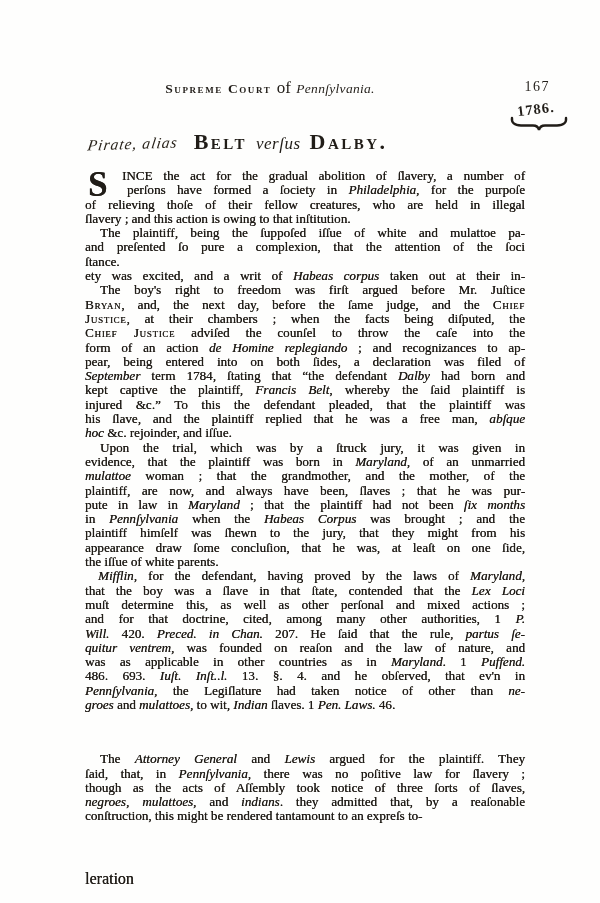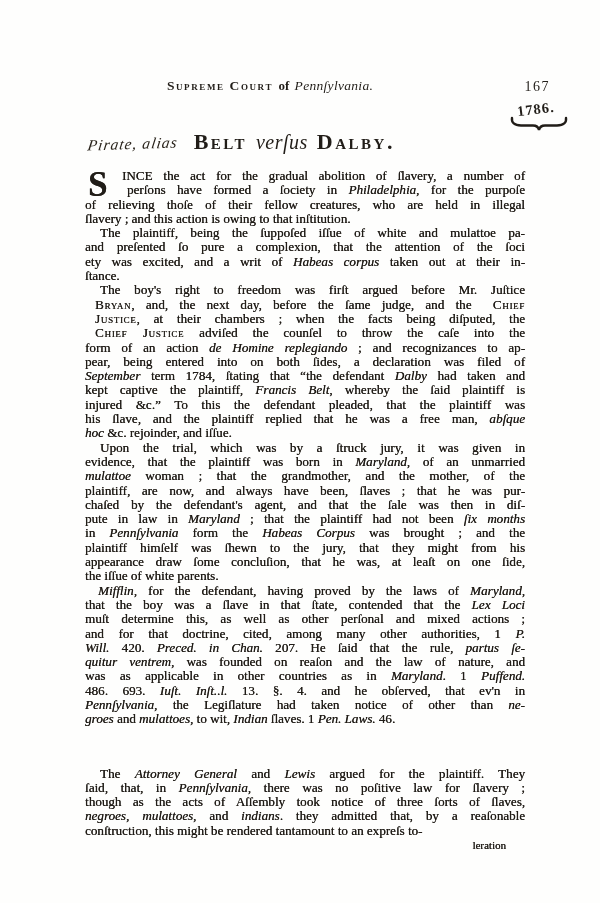--- a/index.html
+++ b/index.html
@@ -14,21 +14,21 @@
     color:#211d18;
   }
   
   .running-head{
     position:absolute;top:78px;left:0;width:540px;
     text-align:center;font-size:13.5px;white-space:nowrap;
   }
   .running-head .sc-head{
     font-variant:small-caps;font-weight:bold;letter-spacing:1.6px;
   }
-  .running-head .of-word{font-size:13px;margin:0 2px;font-weight:bold;}
+  .running-head .of-word{font-size:17px;margin:0 2px;}
   .running-head .it{font-style:italic;letter-spacing:0.3px;}
   .pageno{
     position:absolute;top:79px;right:50px;
     font-size:14px;letter-spacing:1.5px;
   }
   
   .margin-year{
     position:absolute;top:101px;left:517px;
     font-size:14.5px;letter-spacing:1px;font-weight:bold;
     transform:rotate(-7deg);
@@ -42,43 +42,44 @@
   .hand{
     display:inline-block;
     font-style:italic;font-size:15.5px;letter-spacing:1px;
     transform:skewX(-10deg) rotate(-2deg);
     margin-right:12px;color:#2a241c;
   }
   .title-sc{
     font-variant:small-caps;font-weight:bold;
     font-size:22px;letter-spacing:2.5px;
   }
-  .title-vs{font-style:italic;font-size:20px;margin:0 5px;letter-spacing:0.5px;}
+  .title-vs{font-style:italic;font-size:17px;margin:0 5px;letter-spacing:0.5px;}
   
   .body-text{
     position:absolute;top:169px;left:85px;width:440px;
     font-size:13.1px;line-height:14.3px;
     text-shadow:0.25px 0 0 currentColor;
   }
   .para{position:relative;margin:0;padding:0;}
   .line{
     text-align:justify;text-align-last:justify;
     min-height:14.3px;
   }
   .line.last{text-align-last:left;}
   .line .i{font-style:italic;}
-  .line .sc{font-variant:small-caps;letter-spacing:0.7px;margin-left:10px;}
+  .line .sc{font-variant:small-caps;letter-spacing:0.7px;}
   .dropcap{
     position:absolute;left:3px;top:1px;
     font-size:35px;line-height:29px;font-weight:bold;
   }
   .catchword-row{
-    text-align:right;padding-right:19px;
-    font-size:11px;line-height:14.3px;
+    padding-right:19px;
+    font-size:16px;line-height:14.3px;
     text-shadow:0.25px 0 0 currentColor;
+    margin-top:48px;
   }
 </style>
 </head>
 <body>
 
 <div class="page" style="color: rgb(33, 29, 24); background: rgb(254, 254, 253);">
 
   <div class="running-head">
     <span class="sc-head">Supreme Court</span>
     <span class="of-word">of</span>
@@ -106,44 +107,43 @@
     <div class="para">
         <span class="dropcap">S</span>
         <div class="line" style="padding-left: 37px;"><span>INCE the act for the gradual abolition of ſlavery, a number of</span></div>
         <div class="line" style="padding-left: 42px;"><span>perſons have formed a ſociety in </span><span class="i">Philadelphia</span><span>, for the purpoſe</span></div>
         <div class="line"><span>of relieving thoſe of their fellow creatures, who are held in illegal</span></div>
         <div class="line last"><span>ſlavery ; and this action is owing to that inſtitution.</span></div>
       </div>
       <div class="para">
         <div class="line" style="padding-left: 15px;"><span>The plaintiff, being the ſuppoſed iſſue of white and mulattoe pa-</span></div>
         <div class="line"><span>and preſented ſo pure a complexion, that the attention of the ſoci</span></div>
+        <div class="line last"><span>ſtance.</span></div>
         <div class="line"><span>ety was excited, and a writ of </span><span class="i">Habeas corpus</span><span> taken out at their in-</span></div>
-        <div class="line last"><span>ſtance.</span></div>
       </div>
       <div class="para">
         <div class="line" style="padding-left: 15px;"><span>The boy's right to freedom was firſt argued before Mr. Juſtice</span></div>
         <div class="line"><span class="sc">Bryan</span><span>, and, the next day, before the ſame judge, and the </span><span class="sc">Chief</span></div>
         <div class="line"><span class="sc">Justice</span><span>, at their chambers ; when the facts being diſputed, the</span></div>
         <div class="line"><span class="sc">Chief Justice</span><span> adviſed the counſel to throw the caſe into the</span></div>
         <div class="line"><span>form of an action </span><span class="i">de Homine replegiando</span><span> ; and recognizances to ap-</span></div>
         <div class="line"><span>pear, being entered into on both ſides, a declaration was filed of</span></div>
-        <div class="line"><span class="i">September</span><span> term 1784, ſtating that “the defendant </span><span class="i">Dalby</span><span> had taken and</span></div>
+        <div class="line"><span class="i">September</span><span> term 1784, ſtating that “the defendant </span><span class="i">Dalby</span><span> had born and</span></div>
         <div class="line"><span>kept captive the plaintiff, </span><span class="i">Francis Belt</span><span>, whereby the ſaid plaintiff is</span></div>
         <div class="line"><span>injured &amp;c.” To this the defendant pleaded, that the plaintiff was</span></div>
         <div class="line"><span>his ſlave, and the plaintiff replied that he was a free man, </span><span class="i">abſque</span></div>
         <div class="line last"><span class="i">hoc</span><span> &amp;c. rejoinder, and iſſue.</span></div>
       </div>
       <div class="para">
         <div class="line" style="padding-left: 15px;"><span>Upon the trial, which was by a ſtruck jury, it was given in</span></div>
         <div class="line"><span>evidence, that the plaintiff was born in </span><span class="i">Maryland</span><span>, of an unmarried</span></div>
         <div class="line"><span class="i">mulattoe</span><span> woman ; that the grandmother, and the mother, of the</span></div>
         <div class="line"><span>plaintiff, are now, and always have been, ſlaves ; that he was pur-</span></div>
-        <div class="line"><span>chaſed by the defendant's agent, and that the ſale was then in diſ-</span></div>
         <div class="line"><span>pute in law in </span><span class="i">Maryland</span><span> ; that the plaintiff had not been </span><span class="i">ſix months</span></div>
-        <div class="line"><span>in </span><span class="i">Pennſylvania</span><span> form the </span><span class="i">Habeas Corpus</span><span> was brought ; and the</span></div>
+        <div class="line"><span>in </span><span class="i">Pennſylvania</span><span> when the </span><span class="i">Habeas Corpus</span><span> was brought ; and the</span></div>
         <div class="line"><span>plaintiff himſelf was ſhewn to the jury, that they might from his</span></div>
         <div class="line"><span>appearance draw ſome concluſion, that he was, at leaſt on one ſide,</span></div>
         <div class="line last"><span>the iſſue of white parents.</span></div>
       </div>
       <div class="para">
         <div class="line" style="padding-left: 13px;"><span class="i">Mifflin</span><span>, for the defendant, having proved by the laws of </span><span class="i">Maryland</span><span>,</span></div>
         <div class="line"><span>that the boy was a ſlave in that ſtate, contended that the </span><span class="i">Lex Loci</span></div>
         <div class="line"><span>muſt determine this, as well as other perſonal and mixed actions ;</span></div>
         <div class="line"><span>and for that doctrine, cited, among many other authorities, 1 </span><span class="i">P.</span></div>
         <div class="line"><span class="i">Will.</span><span> 420. </span><span class="i">Preced. in Chan.</span><span> 207. He ſaid that the rule, </span><span class="i">partus ſe-</span></div>

